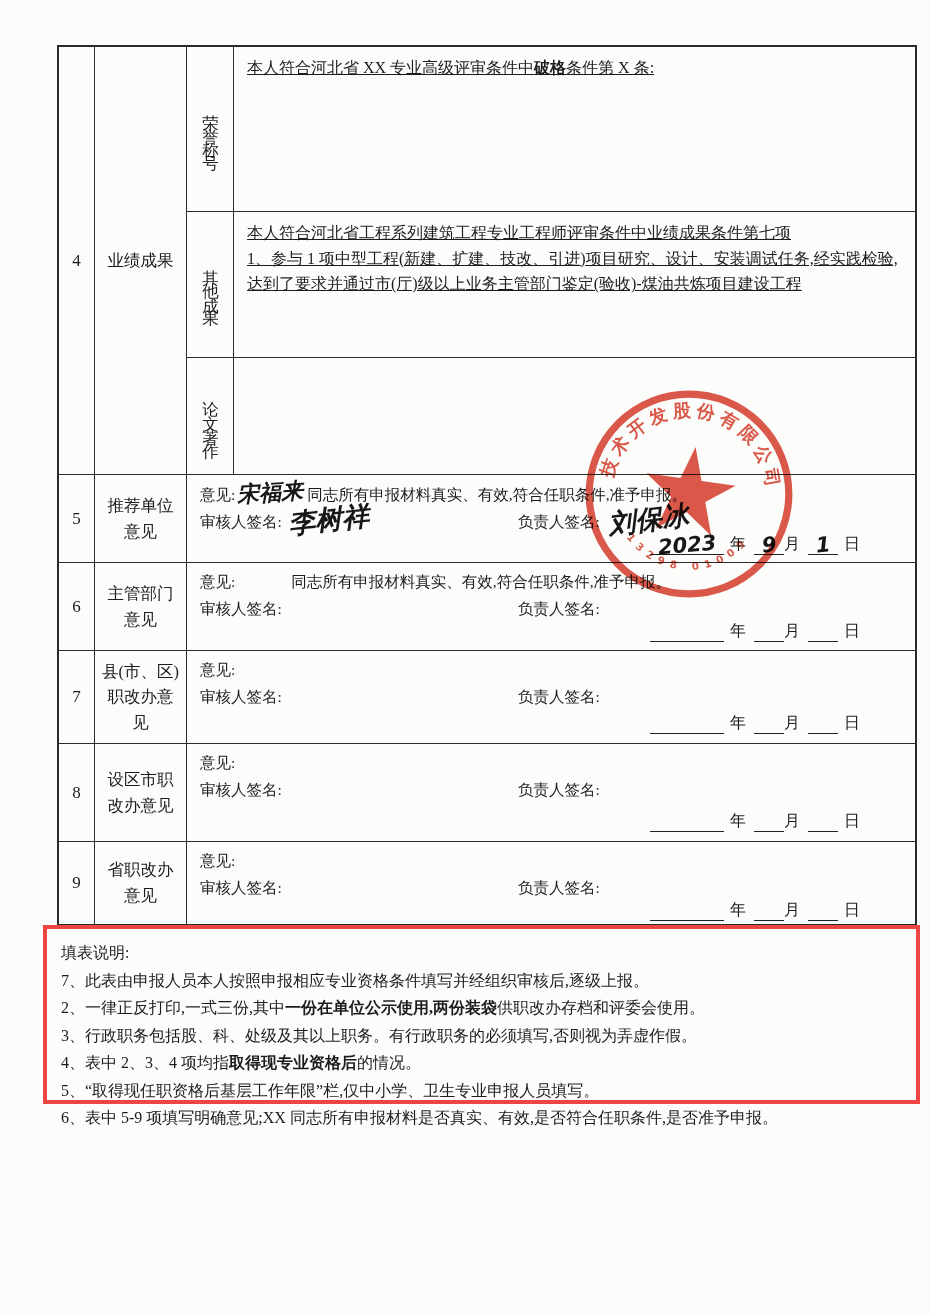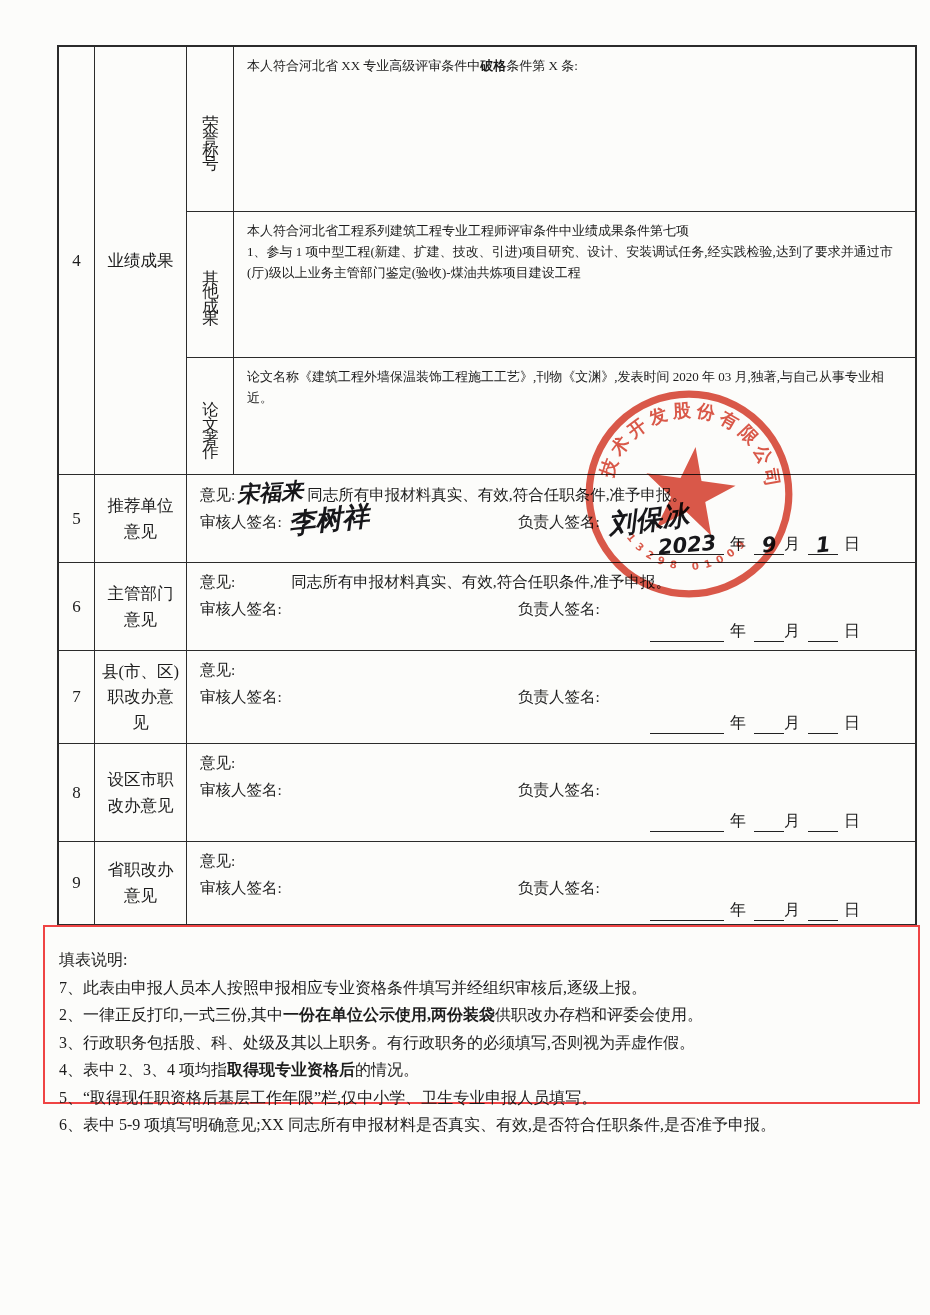--- a/index.html
+++ b/index.html
@@ -38,22 +38,22 @@
   .subrow:last-child { border-bottom:none; }
   .sublabel-cell {
     width:47px; border-right:1.5px solid #2b2b2b;
     display:flex; align-items:center; justify-content:center;
   }
   .vert {
     writing-mode:vertical-lr; text-orientation:upright;
     letter-spacing:14px; font-size:16.5px;
   }
   .content-cell {
-    flex:1; padding:8px 13px; font-size:13px; line-height:1.62;
-    display:flex; flex-direction:column;
+    flex:1; padding:8px 13px; font-size:16px; line-height:1.62;
+    display:flex; flex-direction:column;text-decoration:underline;
   }
   .bold { font-weight:700; }
   
   .opinion-cell { flex:1; padding:7px 13px 5px; font-size:15.5px;
     display:flex; flex-direction:column; }
   .op-line { line-height:1.5; }
   .name-slot { display:inline-block; min-width:56px; vertical-align:baseline; }
   .sig-line { display:flex; margin-top:4px; line-height:1.5; align-items:flex-start; }
   .sig-slot { width:318px; display:flex; align-items:flex-start;text-align:right; }
   .date-line {
@@ -73,22 +73,22 @@
     font-style:italic; font-weight:700; color:#17171a;
     display:inline-block;
   }
   .hw-name { font-size:22px; transform:rotate(-4deg); margin:0 4px 0 2px; line-height:1; }
   .hw-sig1 { font-size:27px; transform:rotate(-6deg); margin-left:6px; margin-top:-4px; line-height:1; }
   .hw-sig2 { font-size:27px; transform:rotate(-7deg); margin-left:8px; margin-top:-4px; line-height:1; }
   .hw-date { font-size:21px; transform:rotate(-5deg); line-height:1; }
   
   .notes-box {
     position:absolute; left:43px; top:925px; width:877px; height:179px;
-    border:2px solid #ef4444;
-    padding:19px 14px; font-size:16px; line-height:1.72;
+    border:4px solid #ef4444;
+    padding:10px 14px; font-size:16px; line-height:1.72;
   }
   
   .stamp {
     position:absolute; left:583px; top:388px;
     opacity:0.85; mix-blend-mode:multiply;
     pointer-events:none;
   }
 </style>
 </head>
 <body>
@@ -119,21 +119,20 @@
             <div>本人符合河北省工程系列建筑工程专业工程师评审条件中业绩成果条件第七项</div>
             <div>1、参与 1 项中型工程(新建、扩建、技改、引进)项目研究、设计、安装调试任务,经实践检验,达到了要求并通过市(厅)级以上业务主管部门鉴定(验收)-煤油共炼项目建设工程</div>
           </div>
         </div>
 
         <div class="subrow" style="height:116px;">
           <div class="cell sublabel-cell">
             <span class="vert">论文著作</span>
           </div>
           <div class="cell content-cell">
-            <div>论文名称《建筑工程外墙保温装饰工程施工工艺》,刊物《文渊》,发表时间 2020 年 03 月,独著,与自己从事专业相近。</div>
           </div>
         </div>
 
       </div>
     </div>
 
     <div class="trow" style="height:88px;">
       <div class="cell num-cell">5</div>
       <div class="cell label-cell">推荐单位意见</div>
       <div class="opinion-cell">

